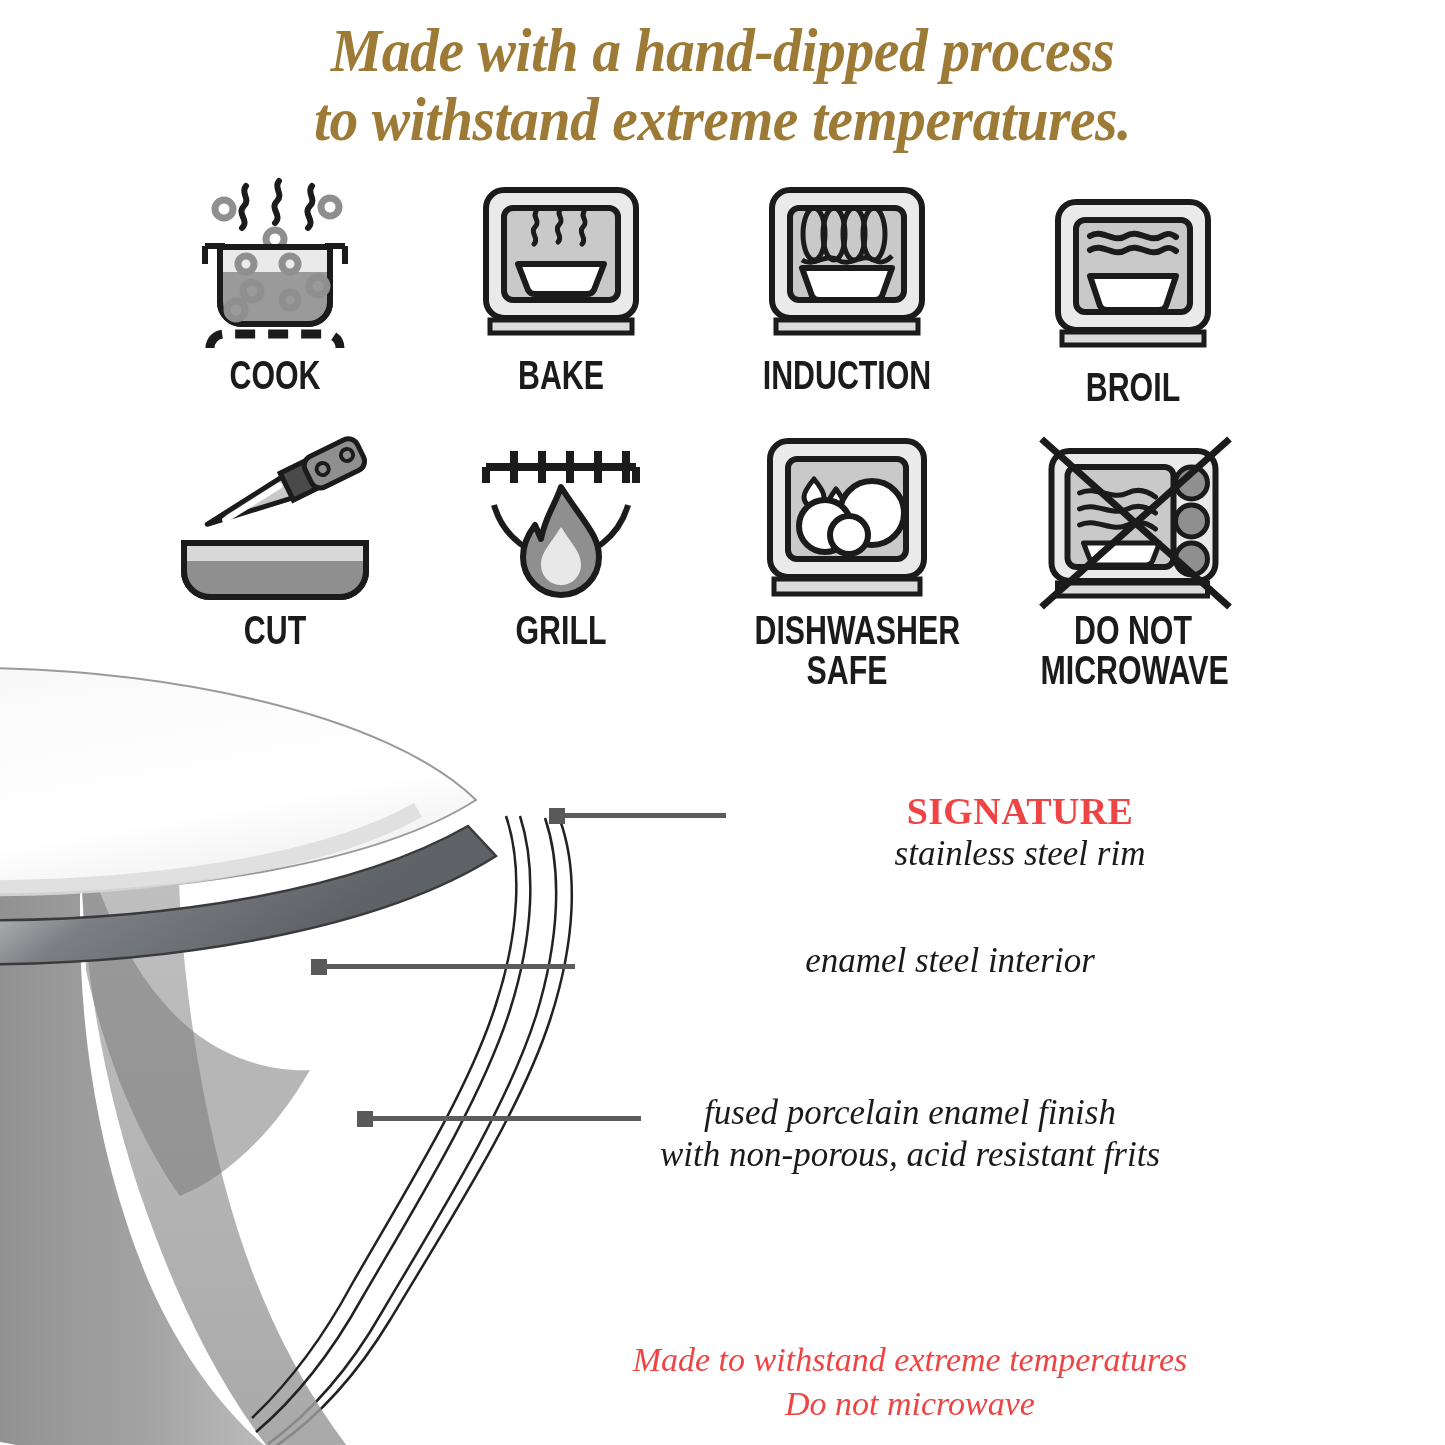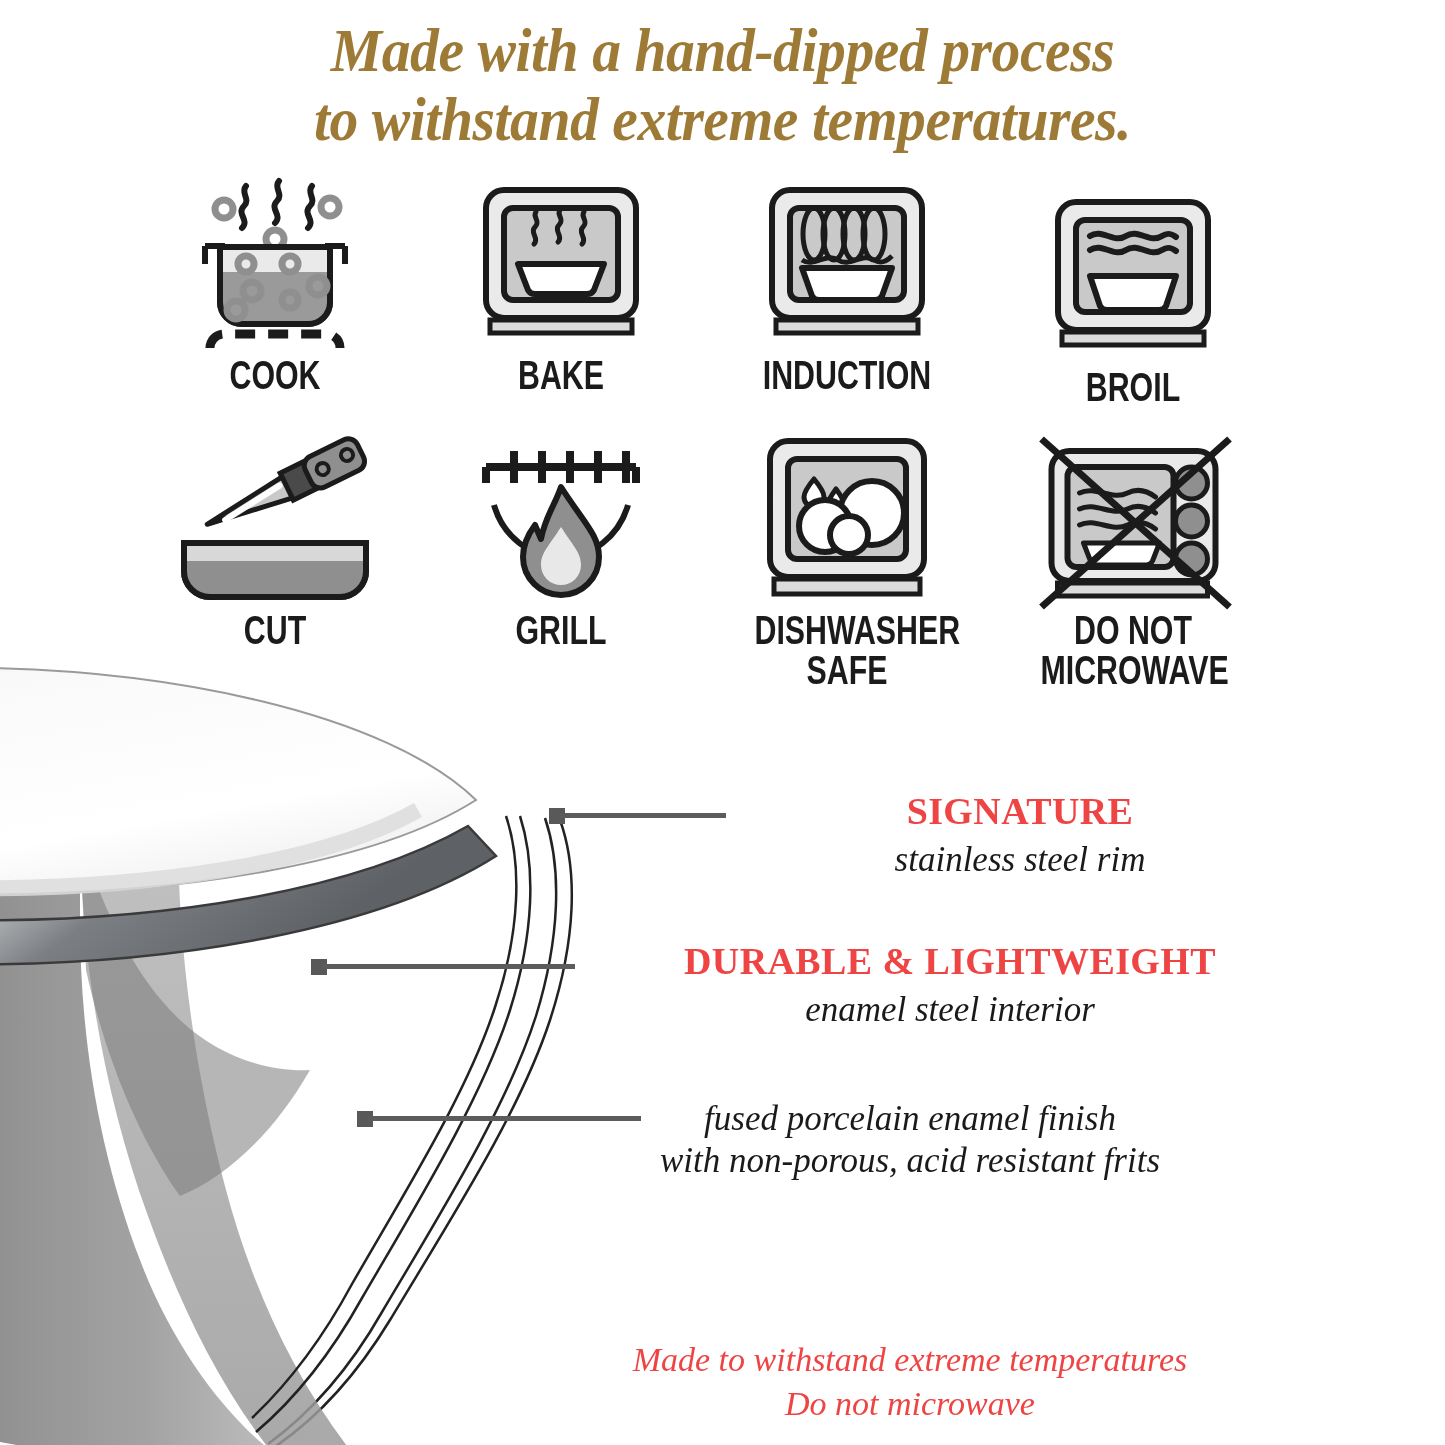--- a/index.html
+++ b/index.html
@@ -54,21 +54,21 @@
   
   .callout{position:absolute;text-align:center;}
   .co-title{
     font-family:"Liberation Serif",serif;
     font-weight:bold;font-size:38px;line-height:1.12;
     color:#ef4444;letter-spacing:0.4px;white-space:pre-line;
   }
   .co-sub{
     font-family:"Liberation Serif",serif;
     font-style:italic;font-size:35px;line-height:1.2;
-    color:#1a1a1a;margin-top:6px;white-space:pre-line;
+    color:#1a1a1a;white-space:pre-line;
   }
   .footer-note{
     position:absolute;text-align:center;
     font-family:"Liberation Serif",serif;
     font-style:italic;font-size:34px;line-height:1.28;
     color:#ef4444;white-space:pre-line;
   }
 </style>
 </head>
 <body>
@@ -319,21 +319,20 @@
 
   <div class="leader-dot" style="left:357px;top:1111px;"></div>
   <div class="leader" style="left:368px;top:1116px;width:273px;"></div>
 
   <div class="callout" style="left:720px;top:790px;width:600px;">
     <div class="co-title">SIGNATURE</div>
     <div class="co-sub">stainless steel rim</div>
   </div>
 
   <div class="callout" style="left:580px;top:940px;width:740px;">
-    <div class="co-title">DURABLE &amp; LIGHTWEIGHT</div>
     <div class="co-sub">enamel steel interior</div>
   </div>
 
   <div class="callout" style="left:540px;top:1092px;width:740px;">
     <div class="co-sub">fused porcelain enamel finish
 with non-porous, acid resistant frits</div>
   </div>
 
   <div class="footer-note" style="left:540px;top:1338px;width:740px;">Made to withstand extreme temperatures
 Do not microwave</div>

